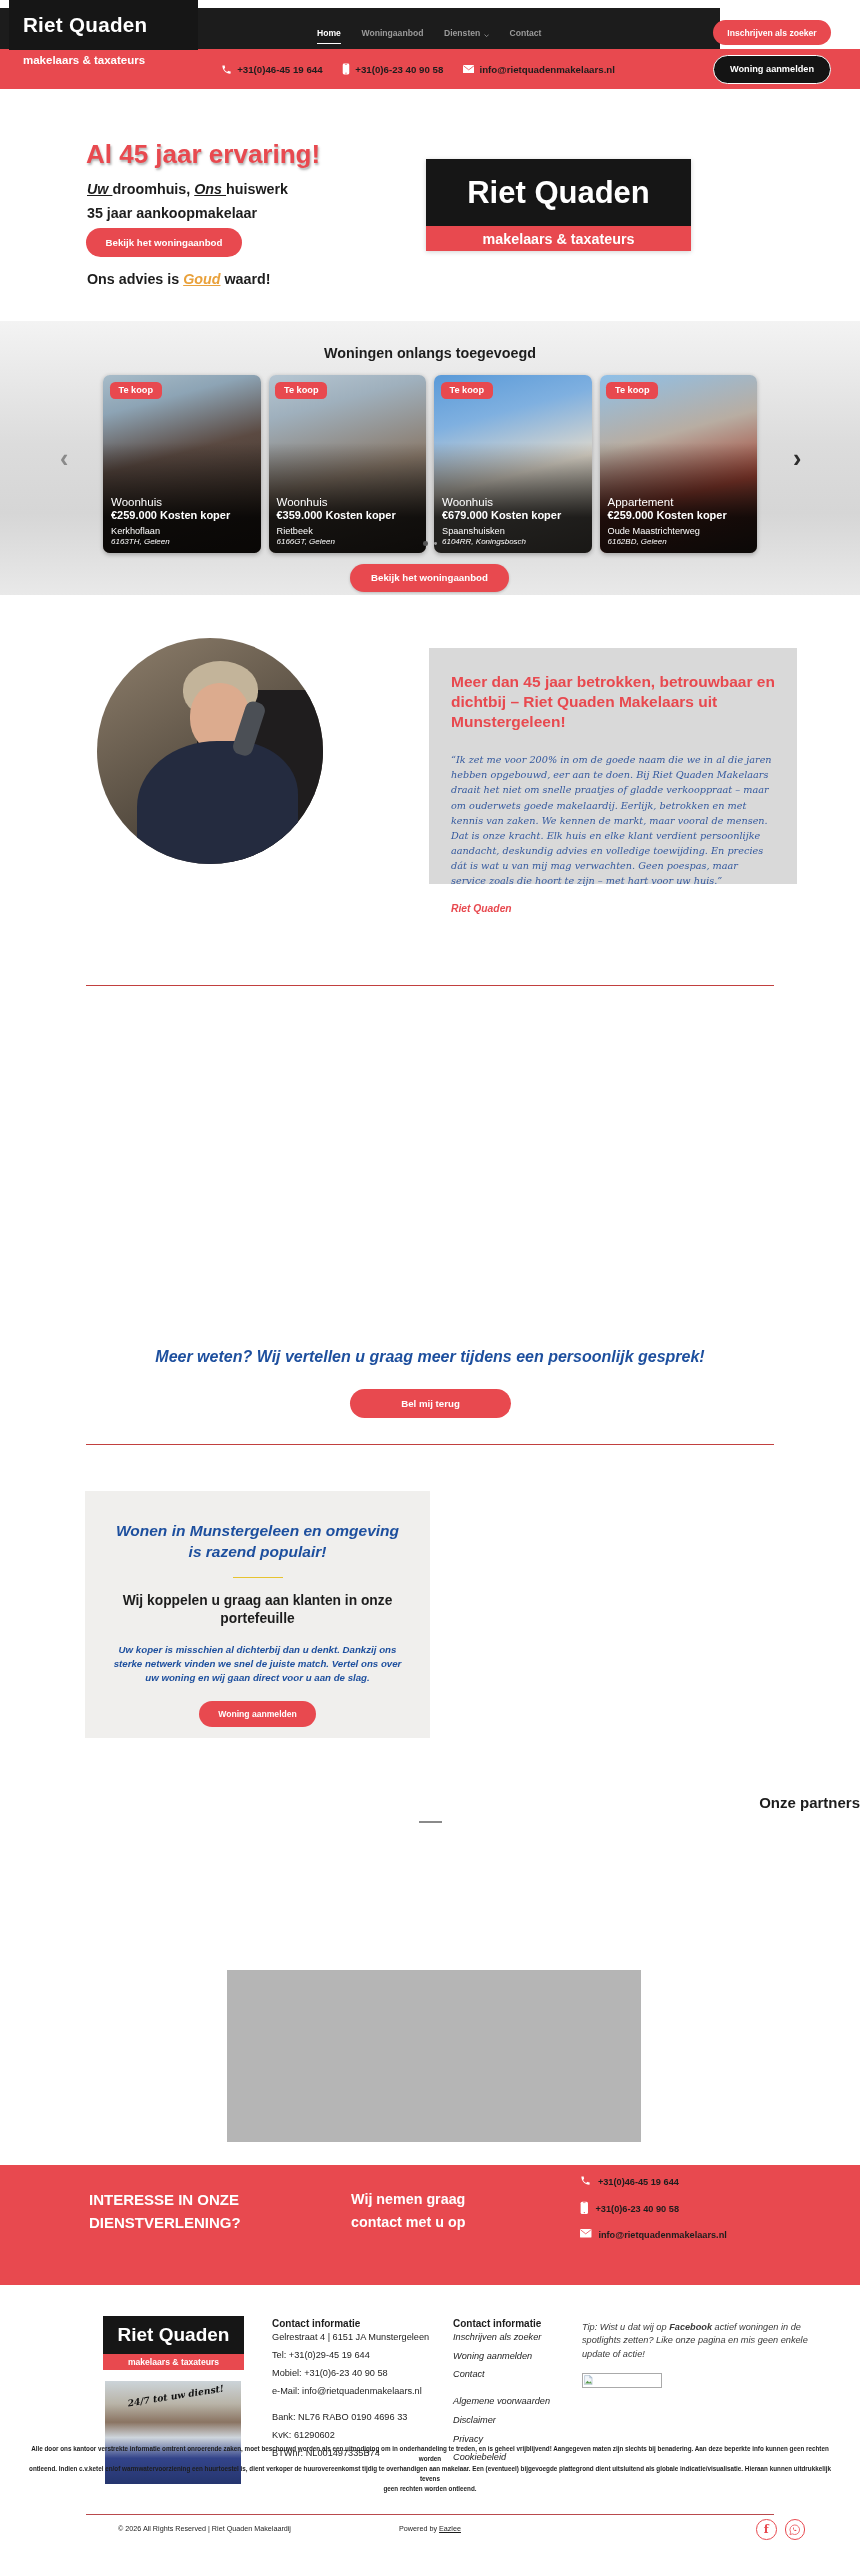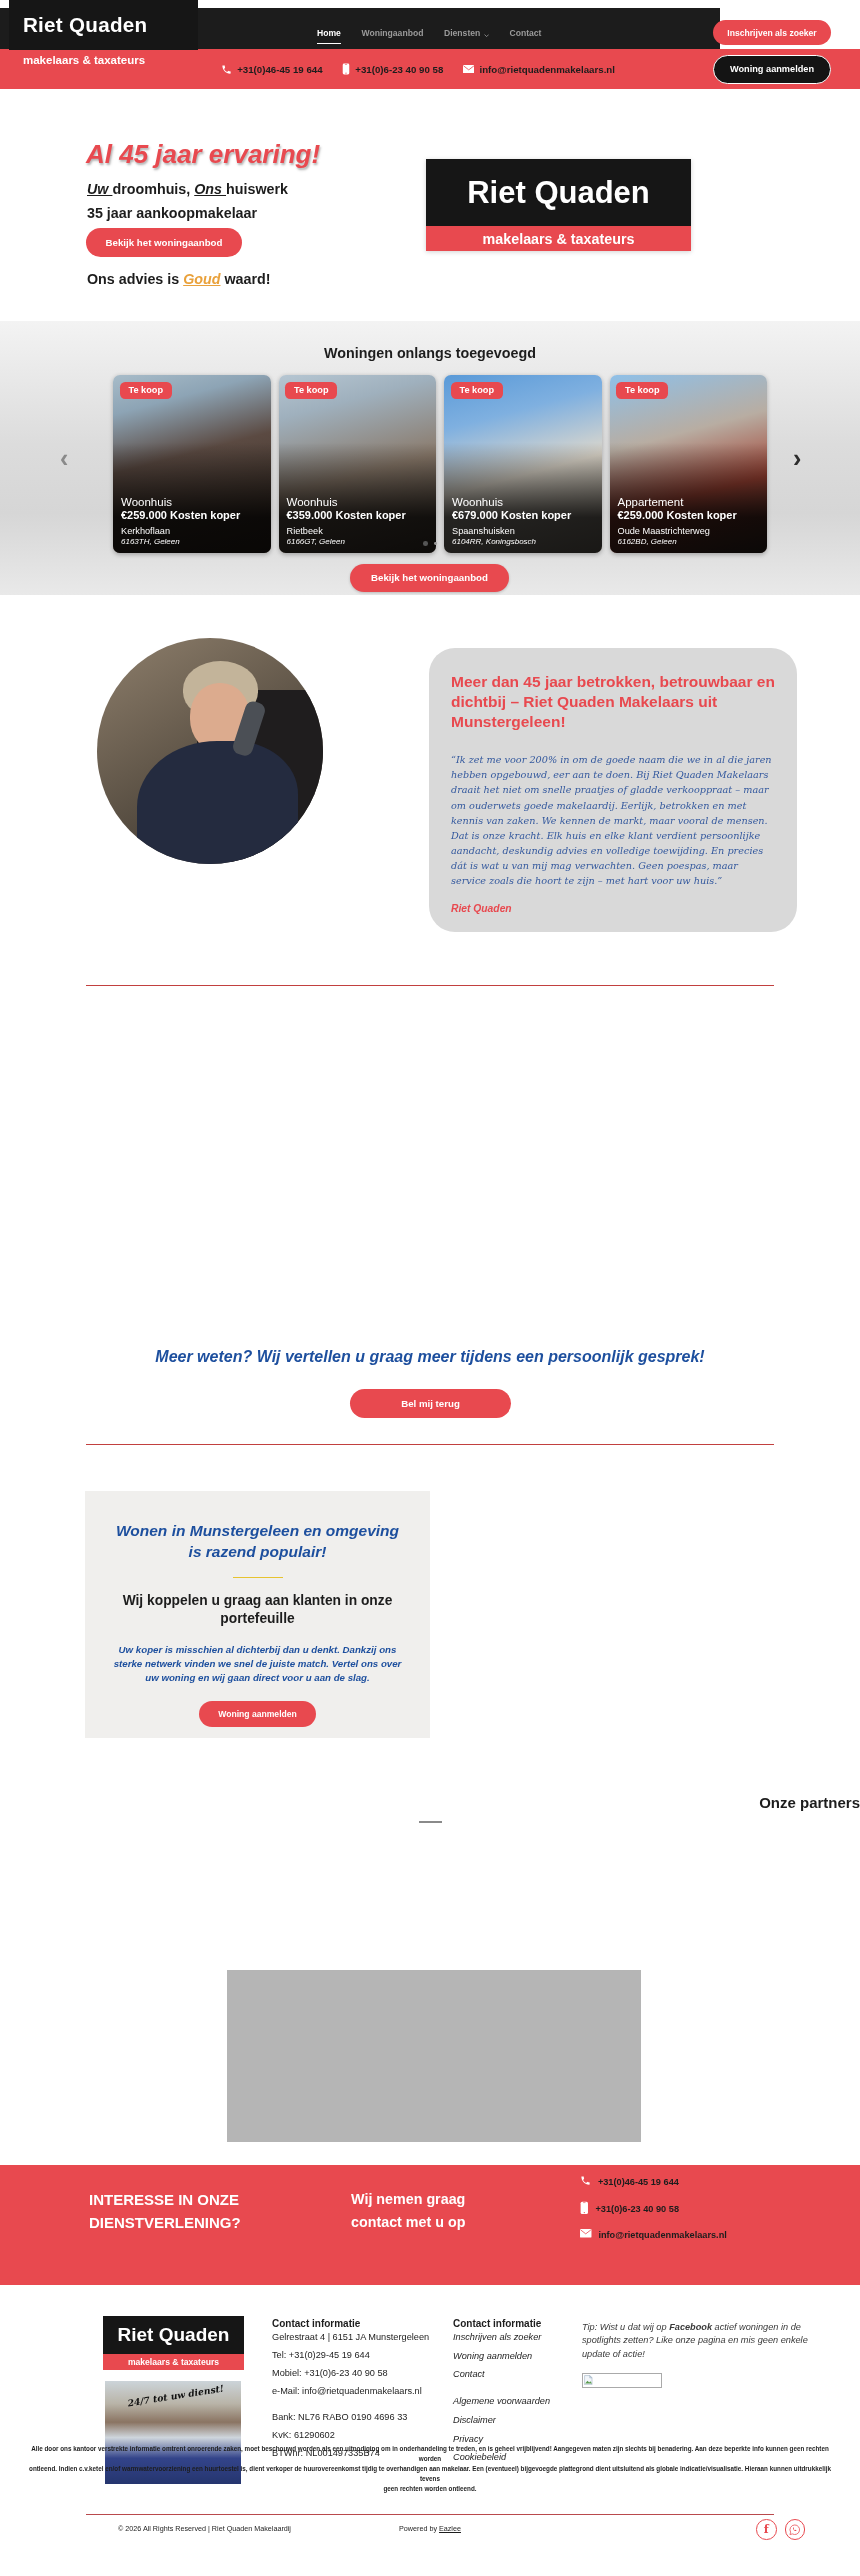--- a/index.html
+++ b/index.html
@@ -18,37 +18,37 @@
   .nav-item.active::after { content:""; position:absolute; left:0; bottom:-5.7px; width:100%; height:1.1px; background:#fff; }
   .chev { width:5.2px; height:5.2px; display:inline-block; }
   .btn-pill { display:flex; align-items:center; justify-content:center; border-radius:15px; font-weight:bold; color:#fff; cursor:pointer; }
   .header-cta { position:absolute; top:12.6px; left:713px; width:118px; height:25px; background:#e8494f; font-size:8.6px; }
   .header-contact { position:absolute; top:0; left:221px; height:40px; display:flex; align-items:center; gap:19.5px; }
   .hc-item { display:flex; align-items:center; gap:5.2px; color:#1d1d1d; font-size:9.7px; font-weight:bold; }
   .hc-item svg { display:block; }
   .woning-btn { position:absolute; top:5.7px; left:713px; width:118px; height:29px; background:#141414; border:1.1px solid #ffffff; border-radius:15px; font-size:9.2px; }
 
   
-  .hero-title { position:absolute; top:139px; left:86px; font-size:26px; font-weight:bold; color:#e8494f; text-shadow:1.1px 1.7px 2.3px rgba(80,80,80,.45);font-style:italic; }
+  .hero-title { position:absolute; top:139px; left:86px; font-size:26px; font-weight:bold; color:#e8494f; text-shadow:1.1px 1.7px 2.3px rgba(80,80,80,.45); }
   .hero-sub { position:absolute; top:181px; left:87px; font-size:14.3px; font-weight:bold; color:#1d1d1d; }
   .hero-sub .uline { font-style:italic; text-decoration:underline; }
   .hero-line2 { position:absolute; top:205px; left:87px; font-size:14.3px; font-weight:bold; color:#1d1d1d; }
   .hero-btn { position:absolute; top:228px; left:86px; width:156px; height:29px; background:#e8494f; font-size:9.7px; }
   .hero-advice { position:absolute; top:271px; left:87px; font-size:14.3px; font-weight:bold; color:#1d1d1d; }
   .hero-advice .gold { color:#e9a13b; font-style:italic; text-decoration:underline; }
   .hero-logo { position:absolute; top:159px; left:426px; width:265px; box-shadow:0 1.1px 4.6px rgba(0,0,0,.18); }
   .hero-logo .hl-black { background:#161616; height:67px; display:flex; align-items:center; justify-content:center; }
   .hero-logo .hl-black span { color:#fff; font-size:31px; font-weight:bold; }
   .hero-logo .hl-red { background:#e8494f; height:25px; display:flex; align-items:center; justify-content:center; }
   .hero-logo .hl-red span { color:#fff; font-size:14.3px; font-weight:bold; }
 
   
   .listings { position:absolute; top:321px; left:0; width:860px; height:274px; background:linear-gradient(180deg,#f3f3f3 0%, #dcdcdc 45%, #d6d6d6 70%, #e9e9e9 100%); }
   .listings-title { position:absolute; top:24px; left:0; width:100%; text-align:center; font-size:14.3px; font-weight:bold; color:#1d1d1d; }
-  .cards { position:absolute; top:54px; left:113px; width:654px; display:flex; gap:8px; }
+  .cards { position:absolute; top:54px; left:103px; width:654px; display:flex; gap:8px; }
   .card { flex:1; height:178px; border-radius:6.9px; overflow:hidden; position:relative; box-shadow:0 1.7px 4.6px rgba(0,0,0,.25); cursor:pointer; }
   .card .photo { position:absolute; inset:0; }
   .photo1 { background:linear-gradient(165deg,#a8bcc9 0%,#8da4b5 18%,#5b4a42 45%,#32281f 100%); }
   .photo2 { background:linear-gradient(165deg,#b6c6d2 0%,#9fb0bd 20%,#8a7a6b 55%,#4a3f35 100%); }
   .photo3 { background:linear-gradient(165deg,#5a9ad8 0%,#7fb0e0 25%,#ded8cc 55%,#8a8276 100%); }
   .photo4 { background:linear-gradient(165deg,#8fc0e8 0%,#b8ada2 35%,#a34536 65%,#3c2f28 100%); }
   .card .shade { position:absolute; inset:0; background:linear-gradient(180deg, rgba(0,0,0,0) 38%, rgba(0,0,0,.82) 80%); }
   .badge { position:absolute; top:6.9px; left:6.9px; background:#e8494f; color:#fff; font-size:9.2px; font-weight:bold; padding:3.4px 8.6px; border-radius:5.2px; }
   .card-info { position:absolute; left:8px; bottom:6.9px; color:#fff; }
   .ci-type { font-size:11.5px; }
@@ -64,21 +64,21 @@
   .dot.idle { width:2.9px; height:2.9px; background:#9a9a9a; }
   .listings-btn { position:absolute; top:243px; left:350px; width:159px; height:27.5px; background:#e8494f; font-size:9.7px; box-shadow:0 1.1px 2.9px rgba(0,0,0,.2); }
 
   
   .agent-photo { position:absolute; top:638px; left:97px; width:226px; height:226px; border-radius:50%; overflow:hidden; background:linear-gradient(150deg,#8e7f6c 0%,#6d6152 35%,#4a4238 70%,#33302e 100%); }
   .agent-photo .chair { position:absolute; right:-23px; top:52px; width:149px; height:172px; background:#1f1d1e; border-radius:34px; }
   .agent-photo .hair { position:absolute; left:86px; top:23px; width:75px; height:57px; background:#c3b49a; border-radius:50% 50% 45% 45%; }
   .agent-photo .face { position:absolute; left:93px; top:45px; width:60px; height:69px; background:#dcab8e; border-radius:48%; }
   .agent-photo .body { position:absolute; left:40px; top:103px; width:161px; height:132px; background:#242b3f; border-radius:50% 40% 0 0; }
   .agent-photo .phone-hand { position:absolute; left:142px; top:63px; width:19.5px; height:55px; background:#4b4f55; border-radius:8px; transform:rotate(18deg); }
-  .quote-box { position:absolute; top:648px; left:429px; width:368px; height:284px; background:#d9d9d9; padding:24px 22px 4px 22px;border-radius:26px; }
+  .quote-box { position:absolute; top:648px; left:429px; width:368px; height:236px; background:#d9d9d9; padding:24px 22px 4px 22px; }
   .quote-heading { color:#e8494f; font-size:15.5px; font-weight:bold; line-height:1.3; }
   .quote-text { margin-top:20px; font-family:"DejaVu Serif", serif; font-style:italic; color:#34599e; font-size:9.7px; line-height:1.55; }
   .quote-sign { margin-top:15px; color:#e8494f; font-size:10.3px; font-weight:bold; font-style:italic; }
   .red-divider { position:absolute; left:86px; width:688px; height:1.1px; background:#c2403f; }
 
   
   .cb-heading { position:absolute; top:1348px; left:0; width:100%; text-align:center; font-size:16px; font-weight:bold; font-style:italic; color:#1d4f9e; }
   .cb-btn { position:absolute; top:1389px; left:350px; width:161px; height:29px; background:#e8494f; font-size:9.7px; }
 
   

